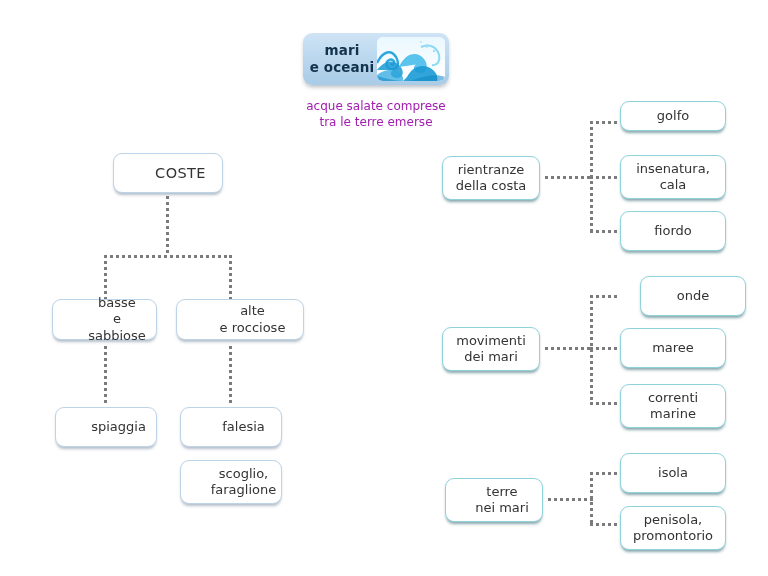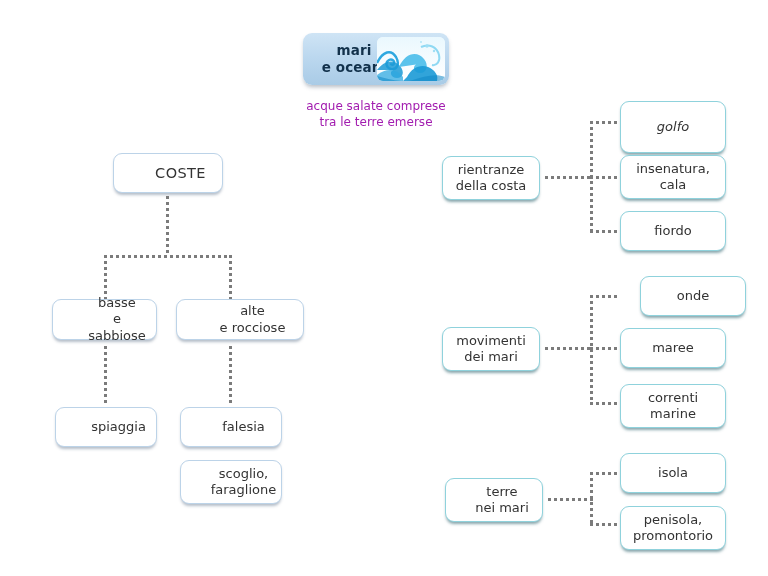--- a/index.html
+++ b/index.html
@@ -25,21 +25,20 @@
     position:absolute;left:0;top:0;
     width:78px;height:100%;
     display:flex;flex-direction:column;
     align-items:center;justify-content:center;
     color:#12314b;
     font-weight:bold;
     font-size:13.5px;
     line-height:1.28;
     text-align:center;
     letter-spacing:.1px;
-    margin-left:12px;
   }
   .badge-art{
     position:absolute;right:4px;top:4px;
     width:68px;height:44px;
     border-radius:6px;
     overflow:hidden;
     background:#e9f6fd;
   }
   .subtitle{
     position:absolute;
@@ -148,21 +147,21 @@
 
   <div class="node teal" style="left:442px;top:156px;width:98px;height:44px;">rientranze
 della costa</div>
 
   <div class="dot-h" style="left:545px;top:176px;width:48px;"></div>
   <div class="dot-v" style="left:590px;top:121px;height:112px;"></div>
   <div class="dot-h" style="left:590px;top:121px;width:30px;"></div>
   <div class="dot-h" style="left:590px;top:176px;width:30px;"></div>
   <div class="dot-h" style="left:590px;top:230px;width:30px;"></div>
 
-  <div class="node teal" style="left:620px;top:101px;width:106px;height:52px;font-style:italic;">golfo</div>
+  <div class="node teal" style="left:620px;top:101px;width:106px;height:30px;">golfo</div>
   <div class="node teal" style="left:620px;top:155px;width:106px;height:44px;">insenatura,
 cala</div>
   <div class="node teal" style="left:620px;top:211px;width:106px;height:40px;">fiordo</div>
 
   <div class="node teal" style="left:442px;top:327px;width:98px;height:44px;">movimenti
 dei mari</div>
 
   <div class="dot-h" style="left:545px;top:347px;width:48px;"></div>
   <div class="dot-v" style="left:590px;top:295px;height:110px;"></div>
   <div class="dot-h" style="left:590px;top:295px;width:30px;"></div>

